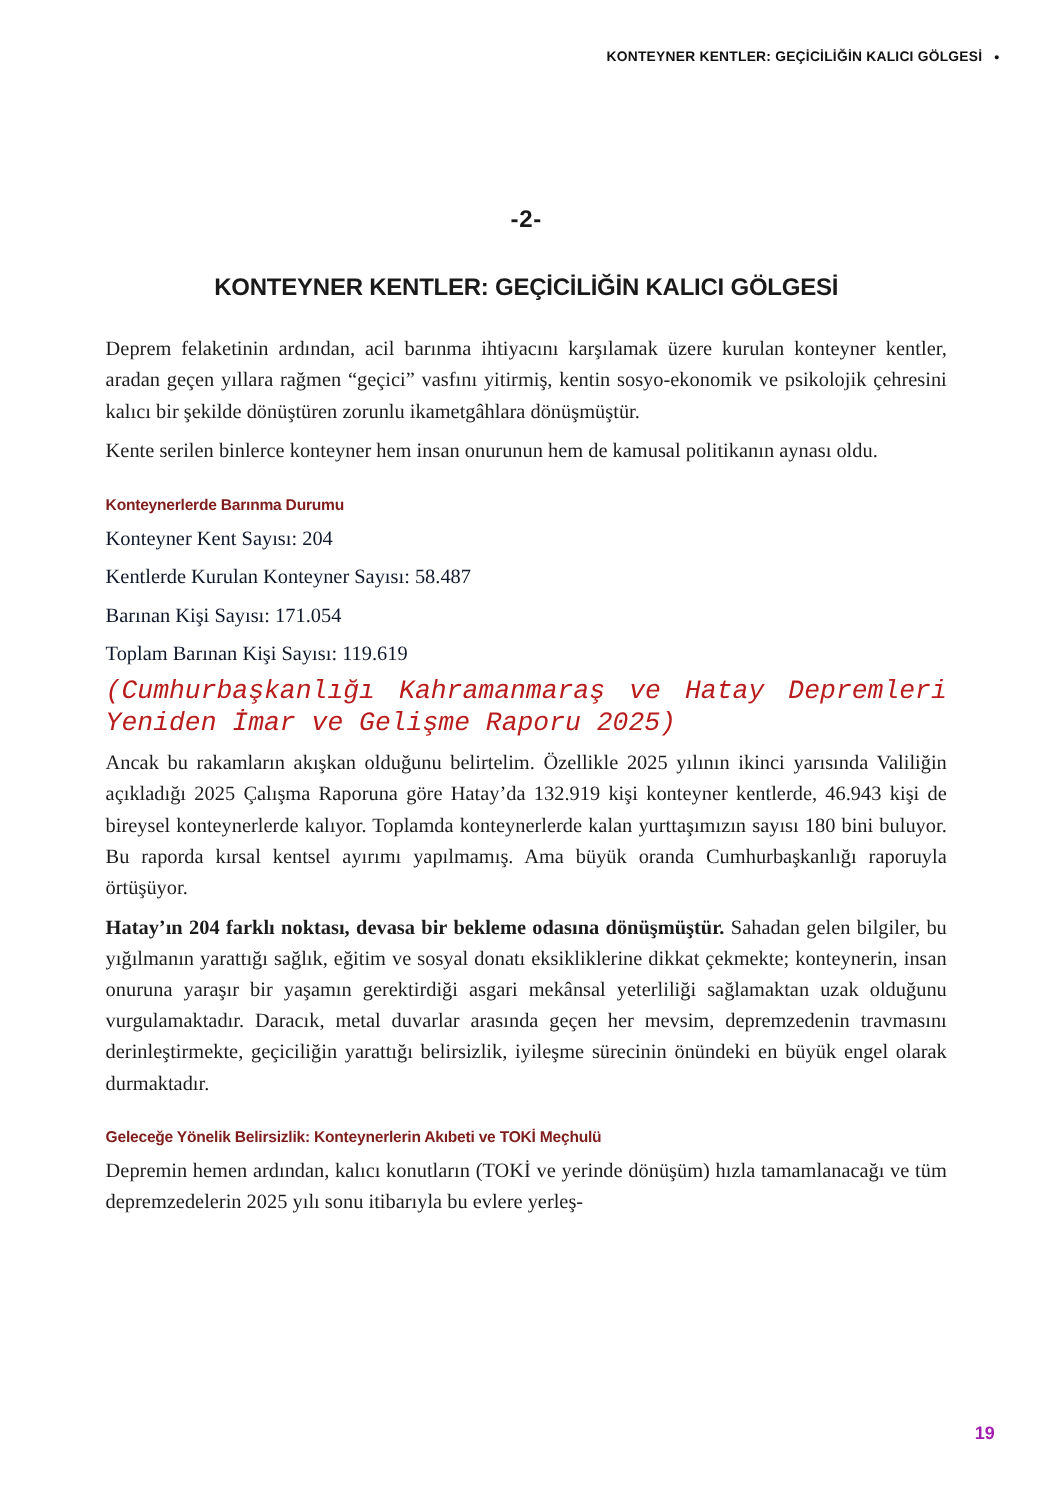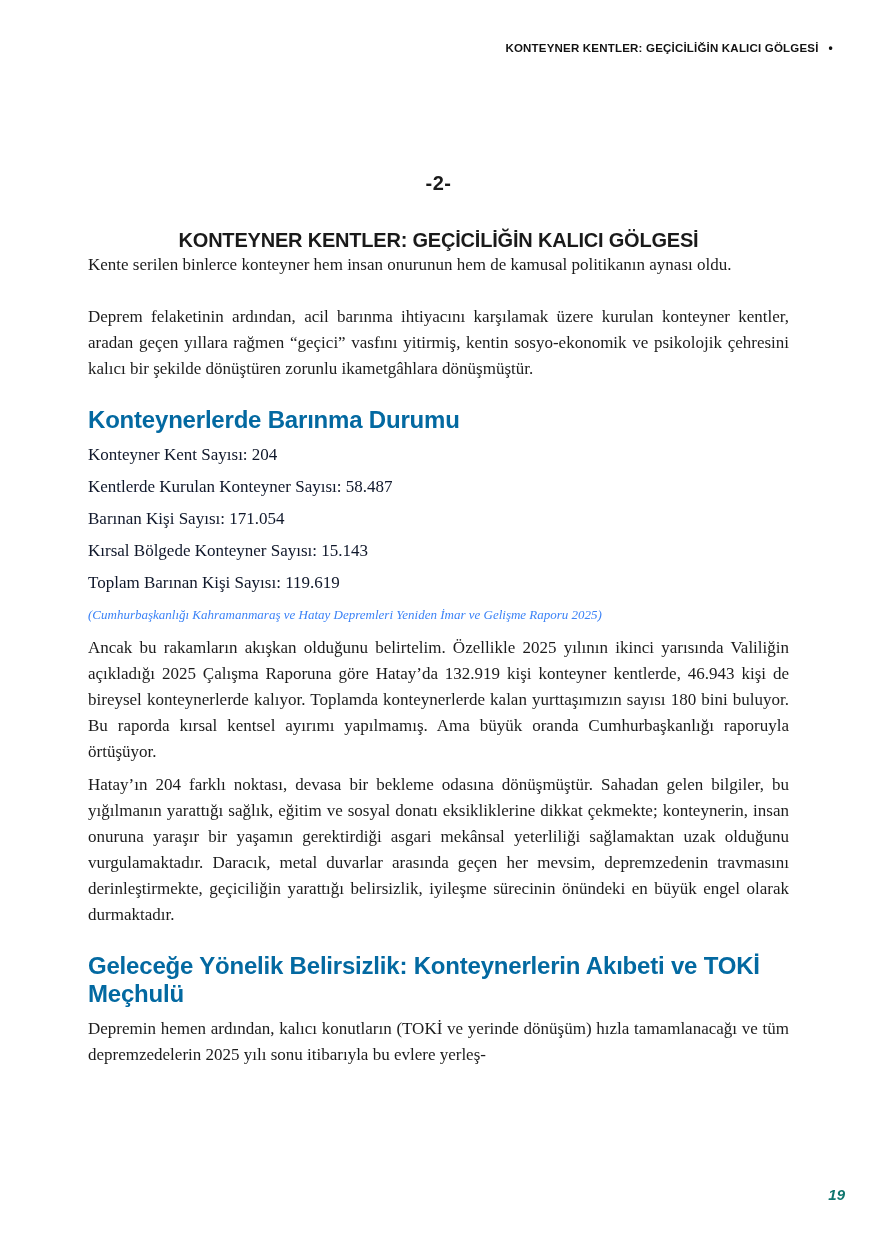--- a/index.html
+++ b/index.html
@@ -60,78 +60,77 @@
     text-align: justify;
     color: #1c1c1c;
   }
   p.first-after-title {
     margin-top: 26px;
   }
   h3.section-heading {
     margin: 24px 0 8px 0;
     font-family: "Liberation Sans", sans-serif;
     font-weight: 700;
-    font-size: 24px;
+    font-size: 13px;
     letter-spacing: -0.2px;
-    color: #0369a1;
+    color: #7f1d1d;
   }
   p.stat-line {
     margin: 0 0 6px 0;
     font-size: 17px;
     line-height: 26px;
     color: #0f172a;
   }
   p.source-note {
     margin: 0 0 7px 0;
-    font-size: 13px;
+    font-size: 22px;
     line-height: 26px;
     font-style: italic;
     text-align: justify;
-    color: #3b82f6;
+    color: #b91c1c;
+    font-family: Liberation Mono, monospace;
   }
   .bold-lead {
-    font-weight: 400;
+    font-weight: 700;
   }
   .page-number {
     position: absolute;
     bottom: 38px;
-    right: 32px;
+    right: 48px;
     font-family: "Liberation Sans", sans-serif;
     font-weight: 700;
     font-size: 15px;
-    color: #0f766e;
-    font-style: italic;
+    color: #a21caf;
   }
 </style>
 </head>
 <body>
 
 <div class="page">
 
   <div class="running-header">
     <span>KONTEYNER KENTLER: GEÇİCİLİĞİN KALICI GÖLGESİ</span>
     <span class="bullet">•</span>
   </div>
 
   <div class="content">
 
     <div class="chapter-number">-2-</div>
 
     <h1 class="chapter-title" style="margin-bottom:0;">KONTEYNER KENTLER: GEÇİCİLİĞİN KALICI GÖLGESİ</h1>
 
+    <p class="body-text first-after-title">Deprem felaketinin ardından, acil barınma ihtiyacını karşılamak üzere kurulan konteyner kentler, aradan geçen yıllara rağmen “geçici” vasfını yitirmiş, kentin sosyo-ekonomik ve psikolojik çehresini kalıcı bir şekilde dönüştüren zorunlu ikametgâhlara dönüşmüştür.</p>
+
     <p class="body-text">Kente serilen binlerce konteyner hem insan onurunun hem de kamusal politikanın aynası oldu.</p>
-
-    <p class="body-text first-after-title">Deprem felaketinin ardından, acil barınma ihtiyacını karşılamak üzere kurulan konteyner kentler, aradan geçen yıllara rağmen “geçici” vasfını yitirmiş, kentin sosyo-ekonomik ve psikolojik çehresini kalıcı bir şekilde dönüştüren zorunlu ikametgâhlara dönüşmüştür.</p>
 
     <h3 class="section-heading">Konteynerlerde Barınma Durumu</h3>
 
     <p class="stat-line">Konteyner Kent Sayısı: 204</p>
     <p class="stat-line">Kentlerde Kurulan Konteyner Sayısı: 58.487</p>
     <p class="stat-line">Barınan Kişi Sayısı: 171.054</p>
-    <p class="stat-line">Kırsal Bölgede Konteyner Sayısı: 15.143</p>
     <p class="stat-line">Toplam Barınan Kişi Sayısı: 119.619</p>
 
     <p class="source-note">(Cumhurbaşkanlığı Kahramanmaraş ve Hatay Depremleri Yeniden İmar ve Gelişme Raporu 2025)</p>
 
     <p class="body-text">Ancak bu rakamların akışkan olduğunu belirtelim. Özellikle 2025 yılının ikinci yarısında Valiliğin açıkladığı 2025 Çalışma Raporuna göre Hatay’da 132.919 kişi konteyner kentlerde, 46.943 kişi de bireysel konteynerlerde kalıyor. Toplamda konteynerlerde kalan yurttaşımızın sayısı 180 bini buluyor. Bu raporda kırsal kentsel ayırımı yapılmamış. Ama büyük oranda Cumhurbaşkanlığı raporuyla örtüşüyor.</p>
 
     <p class="body-text"><span class="bold-lead">Hatay’ın 204 farklı noktası, devasa bir bekleme odasına dönüşmüştür.</span><span> Sahadan gelen bilgiler, bu yığılmanın yarattığı sağlık, eğitim ve sosyal donatı eksikliklerine dikkat çekmekte; konteynerin, insan onuruna yaraşır bir yaşamın gerektirdiği asgari mekânsal yeterliliği sağlamaktan uzak olduğunu vurgulamaktadır. Daracık, metal duvarlar arasında geçen her mevsim, depremzedenin travmasını derinleştirmekte, geçiciliğin yarattığı belirsizlik, iyileşme sürecinin önündeki en büyük engel olarak durmaktadır.</span></p>
 
     <h3 class="section-heading">Geleceğe Yönelik Belirsizlik: Konteynerlerin Akıbeti ve TOKİ Meçhulü</h3>
 

